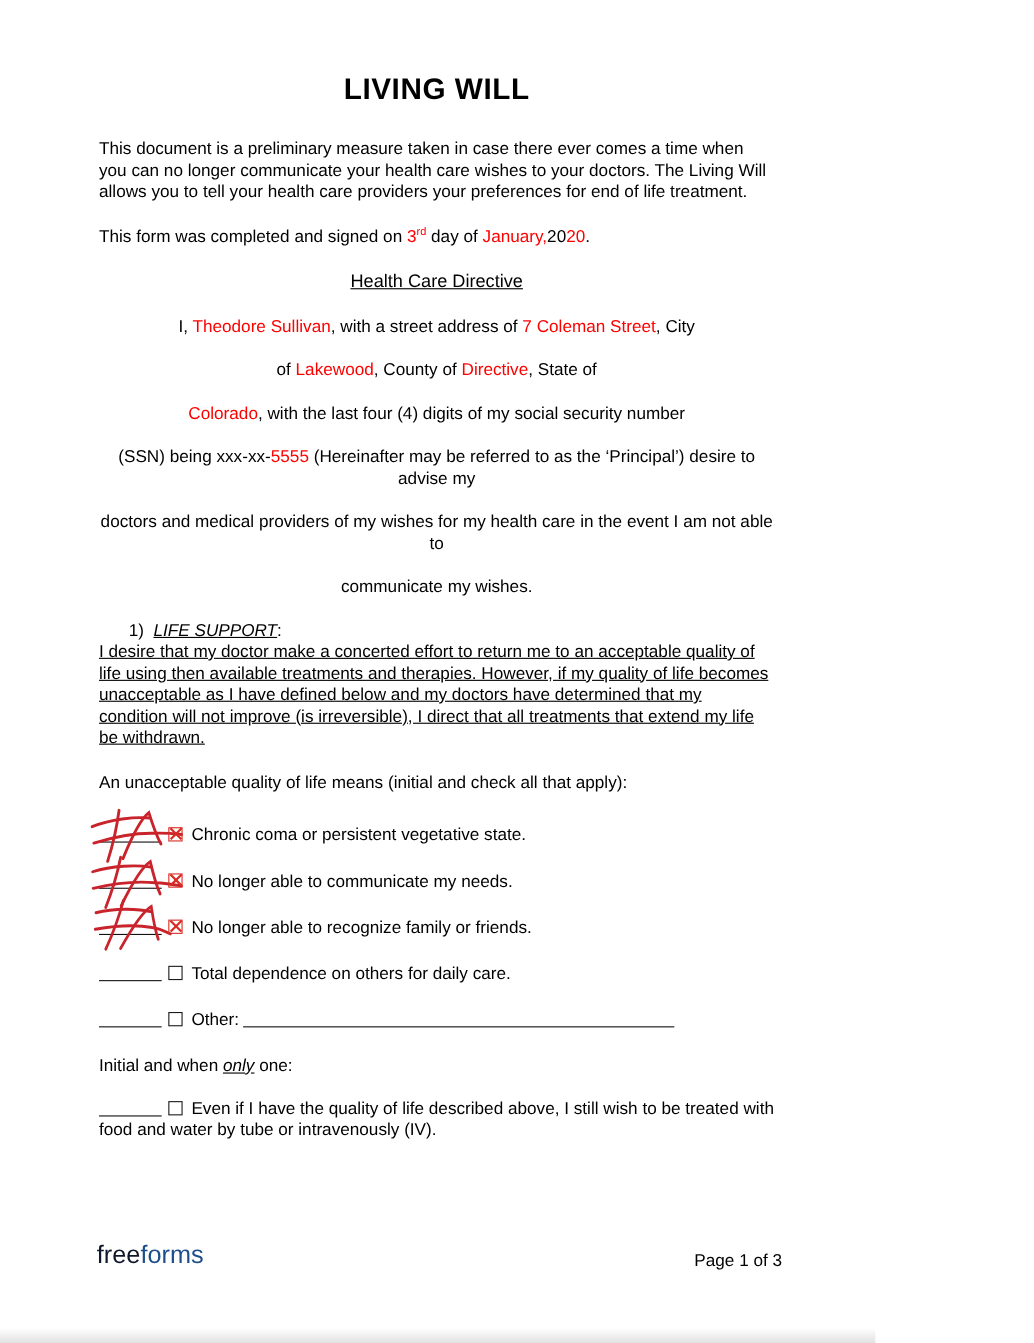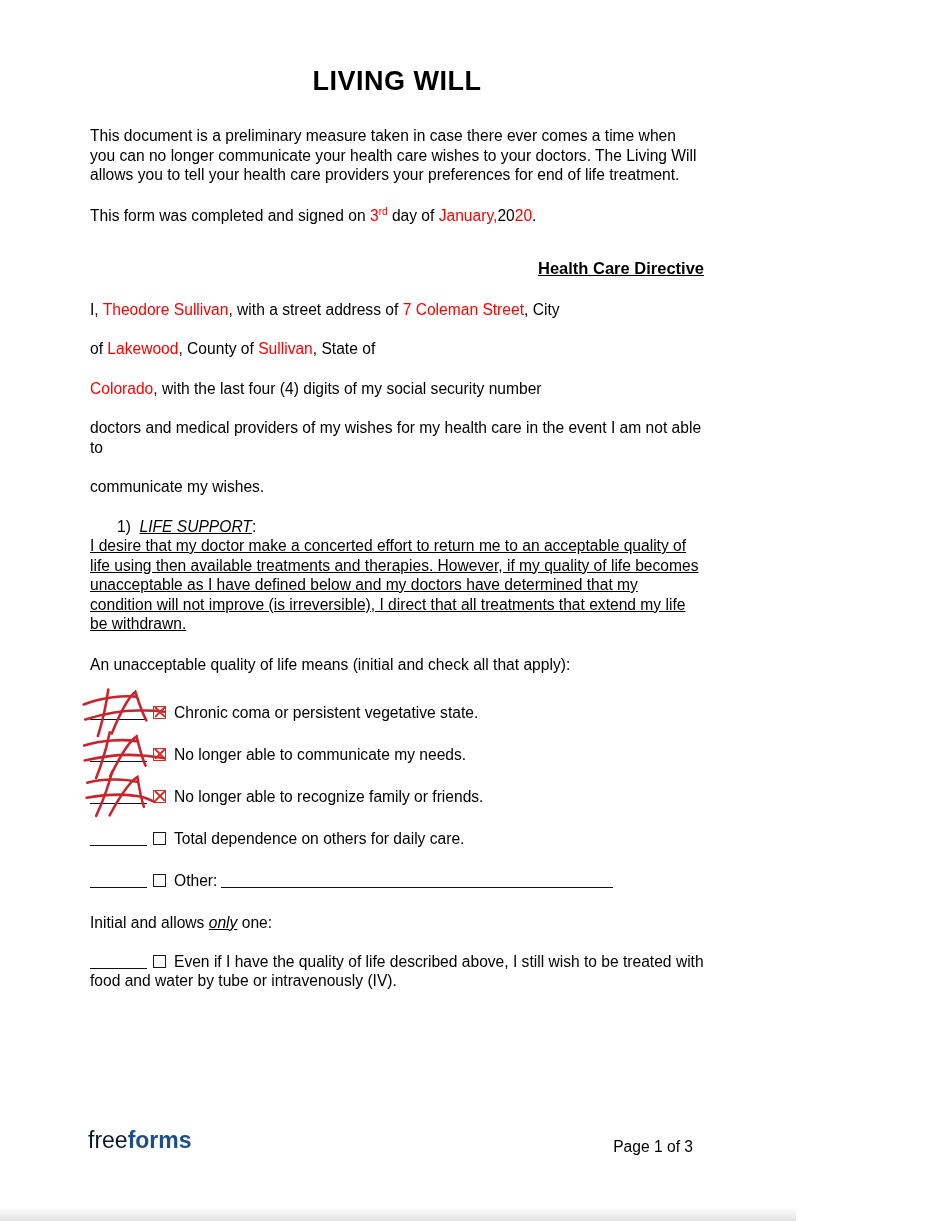--- a/index.html
+++ b/index.html
@@ -4,22 +4,22 @@
 <style>
   html,body{margin:0;padding:0;background:#fff;}
   .page{
     position:relative;width:796px;height:1221px;background:#fff;overflow:hidden;
     font-family:"Liberation Sans",sans-serif;font-size:15.6px;color:#000;
   }
   .content{padding:0 92px 0 90px;}
   h1.title{margin:66px 0 29px 0;text-align:center;font-size:27px;line-height:31px;font-weight:bold;letter-spacing:.5px;}
   .intro{margin:0 0 0 0;line-height:19.5px;}
   .signed{margin-top:21px;line-height:19.5px;}
-  .hcd{margin-top:34px;text-align:right;font-weight:bold;font-size:16.5px;line-height:19.5px;text-decoration:underline;}
-  .dlines{margin-top:21px;}
+  .hcd{margin-top:22px;text-align:center;font-weight:normal;font-size:16.5px;line-height:19.5px;text-decoration:underline;}
+  .dlines{margin-top:21px;text-align:center;}
   .dline{line-height:19.5px;margin:0 0 20px 0;}
   .ls-head{margin-top:17px;line-height:19.5px;padding-left:27px;}
   .ls-body{margin:0;line-height:19.5px;text-decoration:underline;}
   .apply-intro{margin-top:21px;line-height:19.5px;}
   .rows{margin-top:29px;}
   .row{position:relative;line-height:19.5px;margin-bottom:22.5px;}
   .one-intro{line-height:19.5px;margin-top:0;}
   .item{position:relative;line-height:19.5px;}
   .item.first{margin-top:19px;}
   .item.second{margin-top:21.5px;}
@@ -35,42 +35,43 @@
   .ul{text-decoration:underline;font-style:italic;}
   sup{font-size:10px;line-height:0;vertical-align:super;}
   .scr{position:absolute;left:-9px;top:-18px;pointer-events:none;}
   .scr path{fill:none;stroke:#c9242c;stroke-width:2.6;stroke-linecap:round;}
   .scr.v1{transform:rotate(-2deg);}
   .scr.v2{transform:rotate(2deg) translateY(2px);}
   .scr.v3{transform:rotate(6deg) scaleX(.95);}
   .scr.v4{transform:rotate(-3deg);}
   .brand{position:absolute;left:88px;top:1127px;font-size:23px;line-height:26px;}
   .brand .free{color:#0f172a;}
-  .brand .forms{color:#1c4e8c;font-weight:bold;}
-  .pageno{position:absolute;right:103px;top:1137px;font-size:15.6px;line-height:19px;}
+  .brand .forms{color:#1c4e8c;font-weight:normal;}
+  .pageno{position:absolute;right:85px;top:1137px;font-size:15.6px;line-height:19px;}
   .page-edge{position:absolute;left:0;bottom:0;width:100%;height:14px;background:linear-gradient(to bottom,rgba(230,230,230,0) 0%,#e2e2e2 100%);}
 </style>
 </head>
 <body>
 
 <div class="page" style="--cbred:#d92b23;">
   <div class="content">
 
     <h1 class="title">LIVING WILL</h1>
 
     <p class="intro">This document is a preliminary measure taken in case there ever comes a time when you can no longer communicate your health care wishes to your doctors. The Living Will allows you to tell your health care providers your preferences for end of life treatment.</p>
 
     <p class="signed"><span>This form was completed and signed on </span><span class="red">3</span><sup class="red">rd</sup><span> day of </span><span class="red">January,</span><span>20</span><span class="red">20</span><span>.</span></p>
 
     <div class="hcd">Health Care Directive</div>
 
     <div class="dlines">
       <div class="dline"><span>I, </span><span class="red">Theodore Sullivan</span><span>, with a street address of </span><span class="red">7 Coleman Street</span><span>, City</span></div>
-      <div class="dline"><span>of </span><span class="red">Lakewood</span><span>, County of </span><span class="red">Sullivan</span><span>, State of</span></div>
+      <div class="dline"><span>of </span><span class="red">Lakewood</span><span>, County of </span><span class="red">Directive</span><span>, State of</span></div>
       <div class="dline"><span class="red">Colorado</span><span>, with the last four (4) digits of my social security number</span></div>
+      <div class="dline"><span>(SSN) being xxx-xx-</span><span class="red">5555</span><span> (Hereinafter may be referred to as the ‘Principal’) desire to advise my</span></div>
       <div class="dline"><span>doctors and medical providers of my wishes for my health care in the event I am not able to</span></div>
       <div class="dline"><span>communicate my wishes.</span></div>
     </div>
 
     <div class="ls-head"><span>1)&nbsp;&nbsp;</span><span class="it ul">LIFE SUPPORT</span><span>:</span></div>
     <p class="ls-body">I desire that my doctor make a concerted effort to return me to an acceptable quality of life using then available treatments and therapies. However, if my quality of life becomes unacceptable as I have defined below and my doctors have determined that my condition will not improve (is irreversible), I direct that all treatments that extend my life be withdrawn.</p>
 
     <p class="apply-intro">An unacceptable quality of life means (initial and check all that apply):</p>
 
     <div class="rows">
@@ -108,21 +109,21 @@
       <div class="row">
         <span class="blank"></span><span class="cb"></span><span>Total dependence on others for daily care.</span>
       </div>
 
       <div class="row">
         <span class="blank"></span><span class="cb"></span><span>Other:</span><span class="blank long"></span>
       </div>
 
     </div>
 
-    <p class="one-intro"><span>Initial and allows </span><span class="it ul">only</span><span> one:</span></p>
+    <p class="one-intro"><span>Initial and when </span><span class="it ul">only</span><span> one:</span></p>
 
     <div class="item first">
       <span class="blank"></span><span class="cb"></span><span>Even if I have the quality of life described above, I still wish to be treated with food and water by tube or intravenously (IV).</span>
     </div>
 
 
   </div>
 
   <div class="brand"><span class="free">free</span><span class="forms">forms</span></div>
   <div class="pageno">Page 1 of 3</div>

